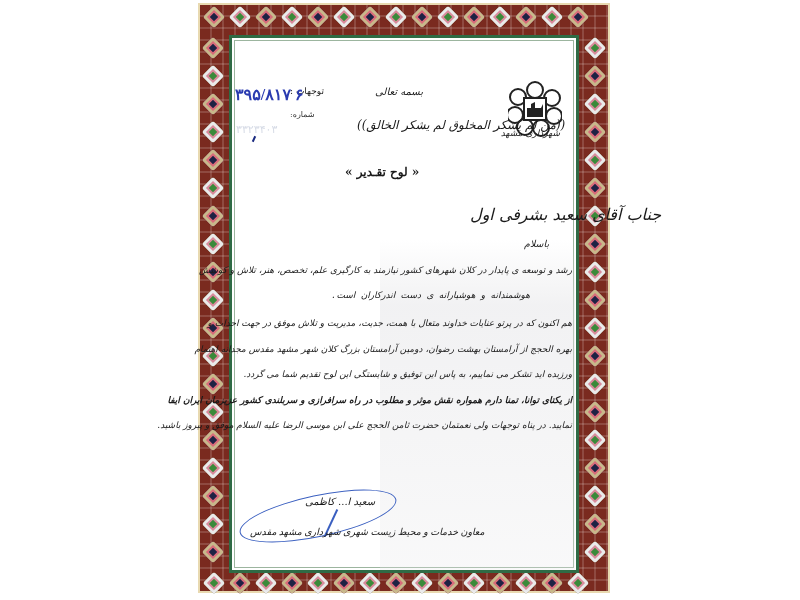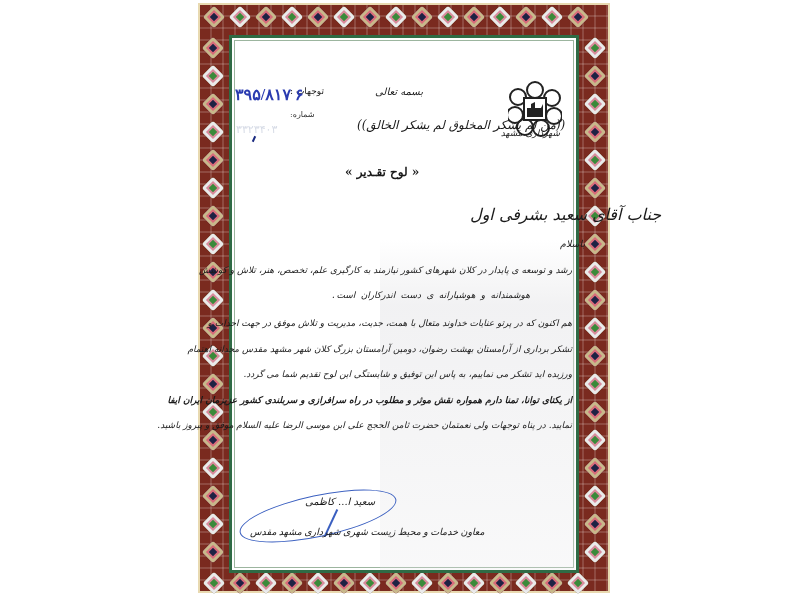--- a/index.html
+++ b/index.html
@@ -40,21 +40,21 @@
 
     .bismillah { left: 375px; top: 86px; font-size: 10px; }
     .date-label { left: 290px; top: 86px; font-size: 9px; font-style: normal; }
     .date-value { left: 235px; top: 85px; font-size: 16px; color: #2a3bb0; font-weight: bold; font-style: normal; font-family: Liberation Serif, serif; }
     .num-label { left: 290px; top: 110px; font-size: 8px; font-style: normal; color: #333; }
     .num-value { left: 236px; top: 123px; font-size: 11px; color: #d6dbe6; font-style: normal; letter-spacing: 2px; }
     .num-mark { left: 253px; top: 136px; width: 2px; height: 6px; background: #1a2a80; transform: rotate(25deg); position: absolute; }
     .hadith { left: 312px; top: 118px; font-size: 12px; margin-left: 45px; }
     .title { left: 345px; top: 165px; font-size: 12px; font-weight: bold; font-style: normal; }
     .addressee { left: 470px; top: 205px; font-size: 16px; }
-    .greeting { left: 524px; top: 238px; font-size: 9.5px; margin-left: 36px; }
+    .greeting { left: 524px; top: 238px; font-size: 9.5px; }
     .line { font-size: 9px; right: 228px; }
     .signer { left: 305px; top: 496px; font-size: 10px; }
     .position { left: 250px; top: 526px; font-size: 9.5px; font-family: Liberation Serif, serif; }
 
     .sig {
       position: absolute; left: 238px; top: 495px; width: 160px; height: 42px;
       border: 1.5px solid #3a5fc0; border-radius: 50%; transform: rotate(-12deg);
       pointer-events: none;
     }
     .sig-stroke { position: absolute; left: 330px; top: 508px; width: 1.5px; height: 30px; background: #3a5fc0; transform: rotate(25deg); }
@@ -163,21 +163,21 @@
 <div class="hand hadith">((من لم یشکر المخلوق لم یشکر الخالق))</div>
 
 <div class="hand title">« لوح تقـدیر »</div>
 
 <div class="hand addressee">جناب آقای سعید بشرفی اول</div>
 <div class="hand greeting">باسلام</div>
 
 <div class="hand line" style="top:265px;margin-left:48px;">رشد و توسعه ی پایدار در کلان شهرهای کشور نیازمند به کارگیری علم، تخصص، هنر، تلاش و کوشش</div>
 <div class="hand line" style="top:290px;right:270px;font-family:Liberation Mono, monospace;">هوشمندانه و هوشیارانه ی دست اندرکاران است.</div>
 <div class="hand line" style="top:318px;">هم اکنون که در پرتو عنایات خداوند متعال با همت، جدیت، مدیریت و تلاش موفق در جهت احداث و</div>
-<div class="hand line" style="top:344px;">تشکر برداری از آرامستان بهشت رضوان، دومین آرامستان بزرگ کلان شهر مشهد مقدس مجدانه اهتمام</div>
+<div class="hand line" style="top:344px;">بهره الحجج از آرامستان بهشت رضوان، دومین آرامستان بزرگ کلان شهر مشهد مقدس مجدانه اهتمام</div>
 <div class="hand line" style="top:369px;">ورزیده اید تشکر می نماییم، به پاس این توفیق و شایستگی این لوح تقدیم شما می گردد.</div>
 <div class="hand line" style="top:395px;font-weight:bold;">از یکتای توانا، تمنا دارم همواره نقش موثر و مطلوب در راه سرافرازی و سربلندی کشور عزیزمان ایران ایفا</div>
 <div class="hand line" style="top:420px;">نمایید. در پناه توجهات ولی نعمتمان حضرت ثامن الحجج علی ابن موسی الرضا علیه السلام موفق و پیروز باشید.</div>
 
 <div class="sig"></div>
 <div class="sig-stroke"></div>
 <div class="hand signer">سعید ا... کاظمی</div>
 <div class="hand position">معاون خدمات و محیط زیست شهری شهرداری مشهد مقدس</div>
 
 </body></html>

